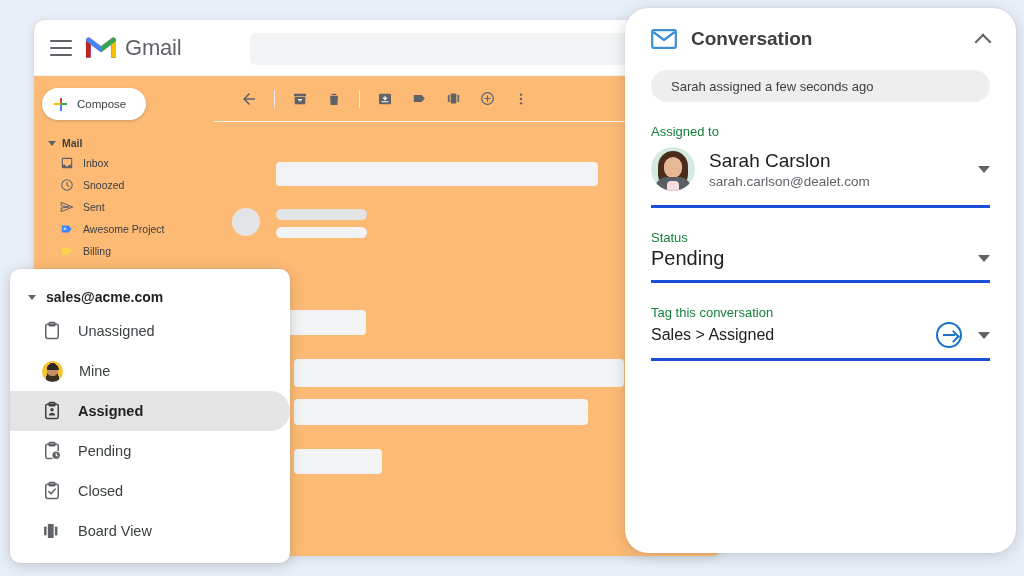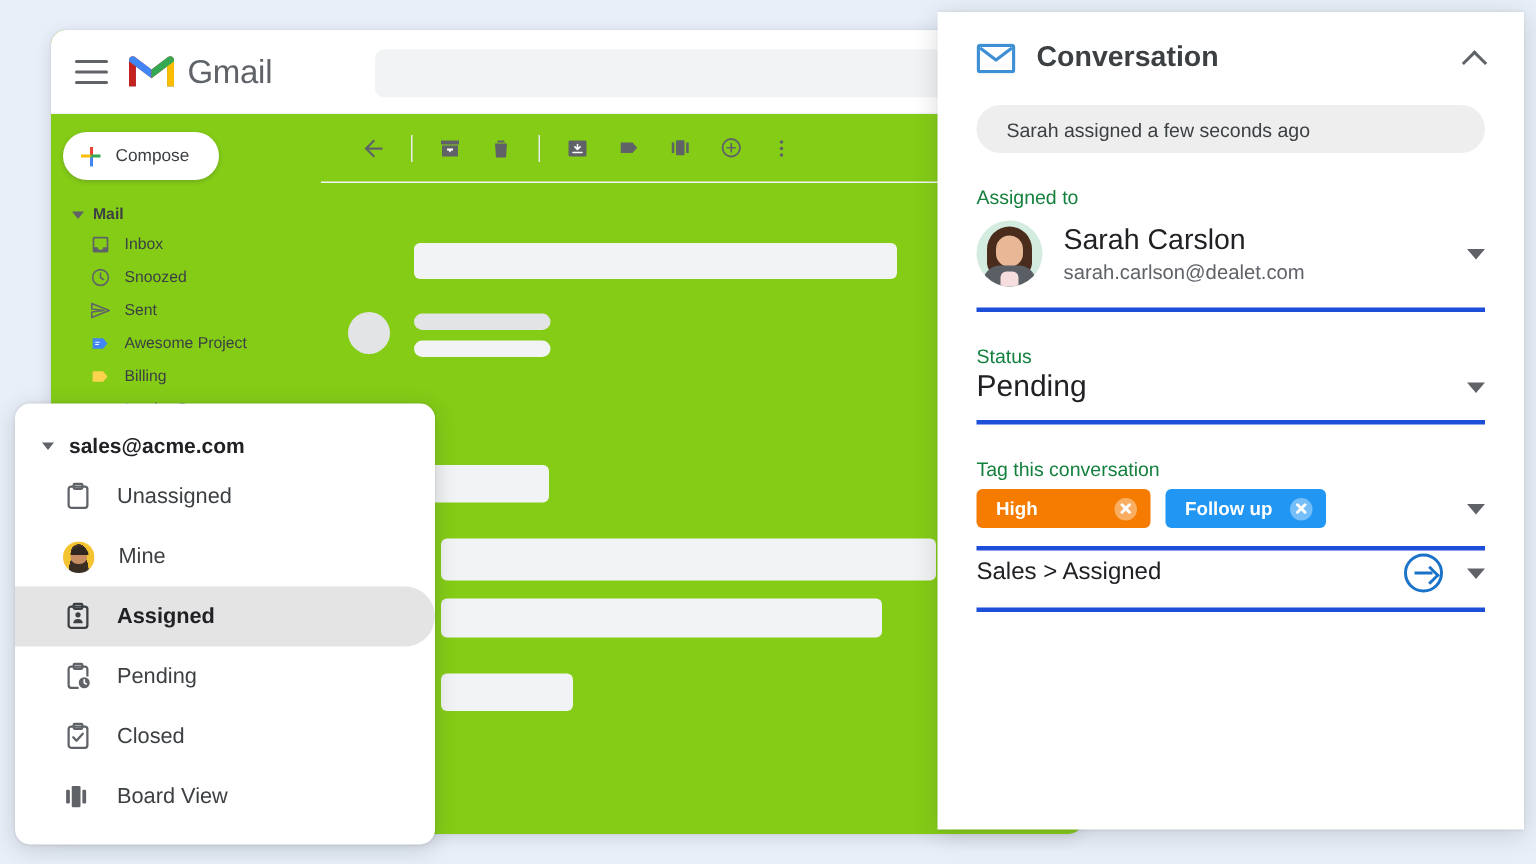--- a/index.html
+++ b/index.html
@@ -8,21 +8,21 @@
     font-family: "Liberation Sans", sans-serif;
     background: #e8eff9;
     overflow: hidden;
   }
   #root { position: relative; width: 1024px; height: 576px; background: #e8eff9; }
 
   
   .gmail-window {
     position: absolute; left: 34px; top: 20px;
     width: 688px; height: 536px;
-    background: #84cc16;
+    background: #fdba74;
     border-radius: 10px;
     box-shadow: 0 2px 10px rgba(60,64,67,.16), 0 0 1px rgba(60,64,67,.2);
     overflow: hidden;
   }
   .gmail-header {
     position: relative; height: 56px; width: 100%;
     display: flex; align-items: center; padding: 0 0 0 16px;
     border-bottom: 1px solid #f1f3f4;
     background: #fff;
   }
@@ -115,21 +115,21 @@
     border-radius: 50% 50% 45% 45%; background:#c78d63;
   }
   .mine-avatar::before {
     content:""; position:absolute; left:4.5px; top:3px; width:12px; height:6px;
     border-radius: 6px 6px 0 0; background:#2f2720; z-index:2;
   }
 
   
   .conv-panel {
     position: absolute; left: 625px; top: 8px; width: 391px; height: 545px;
-    background: #fff; border-radius: 0;
+    background: #fff; border-radius: 23px;
     box-shadow: 0 3px 16px rgba(60,64,67,.2), 0 0 2px rgba(60,64,67,.14);
     padding: 0 26px;
   }
   .conv-head { display: flex; align-items: center; height: 62px; gap: 14px; }
   .conv-title { font-size: 19px; color: #3c4043; font-weight: bold; flex: 1; }
   .chevron-up {
     width: 14px; height: 14px; position: relative; cursor: pointer;
   }
   .chevron-up::before {
     content:""; position:absolute; left:1px; top:4px; width:10px; height:10px;
@@ -456,32 +456,20 @@
       <span class="sel-caret"></span>
     </div>
 
     <div class="field-label">Status</div>
     <div class="field-row value-row">
       <span class="value-text">Pending</span>
       <span class="sel-caret"></span>
     </div>
 
     <div class="field-label">Tag this conversation</div>
-    <div class="field-row tag-row">
-      <span class="chip high">
-        <span>High</span>
-        <span class="chip-x"></span>
-      </span>
-      <span class="chip follow">
-        <span>Follow up</span>
-        <span class="chip-x"></span>
-      </span>
-      <span class="tag-spacer"></span>
-      <span class="sel-caret"></span>
-    </div>
 
     <div class="field-row value-row">
       <span class="value-text small">Sales &gt; Assigned</span>
       <span class="board-arrow"></span>
       <span class="sel-caret"></span>
     </div>
   </div>
 
 </div>
 

